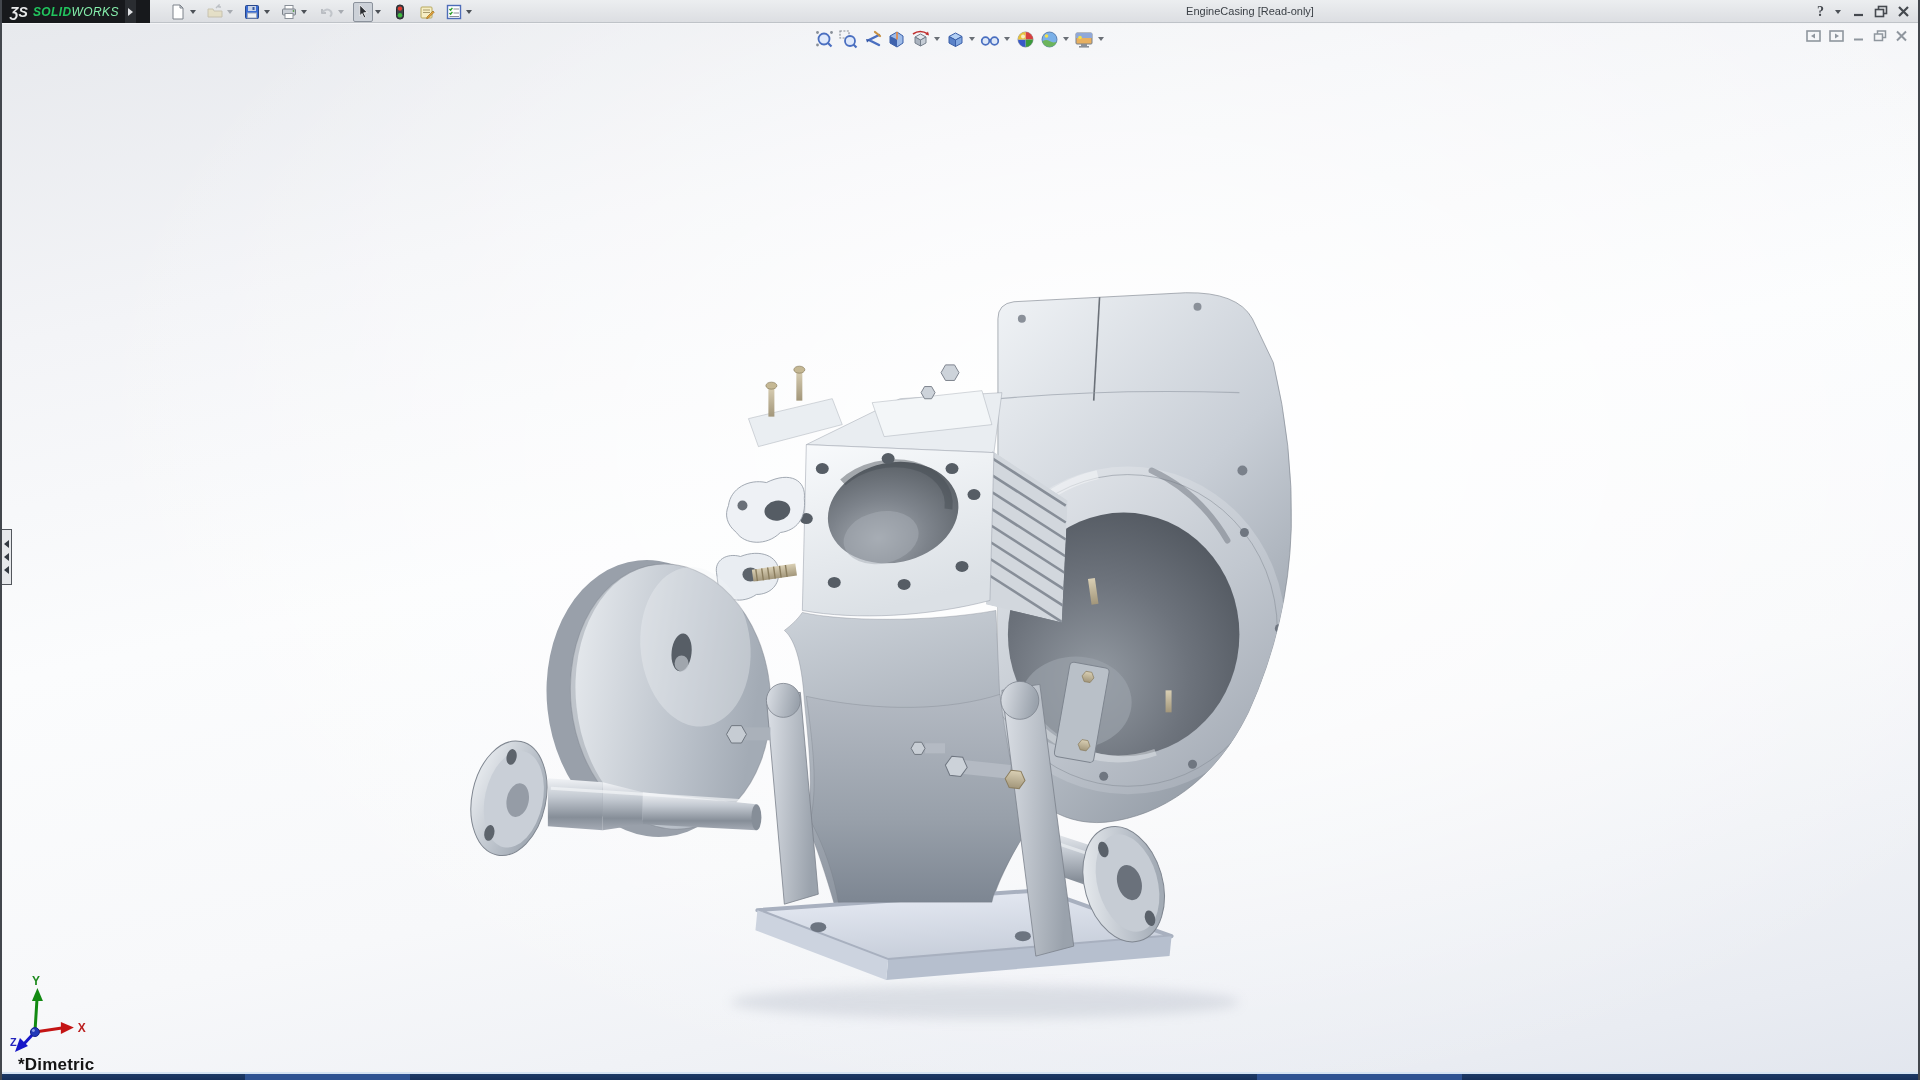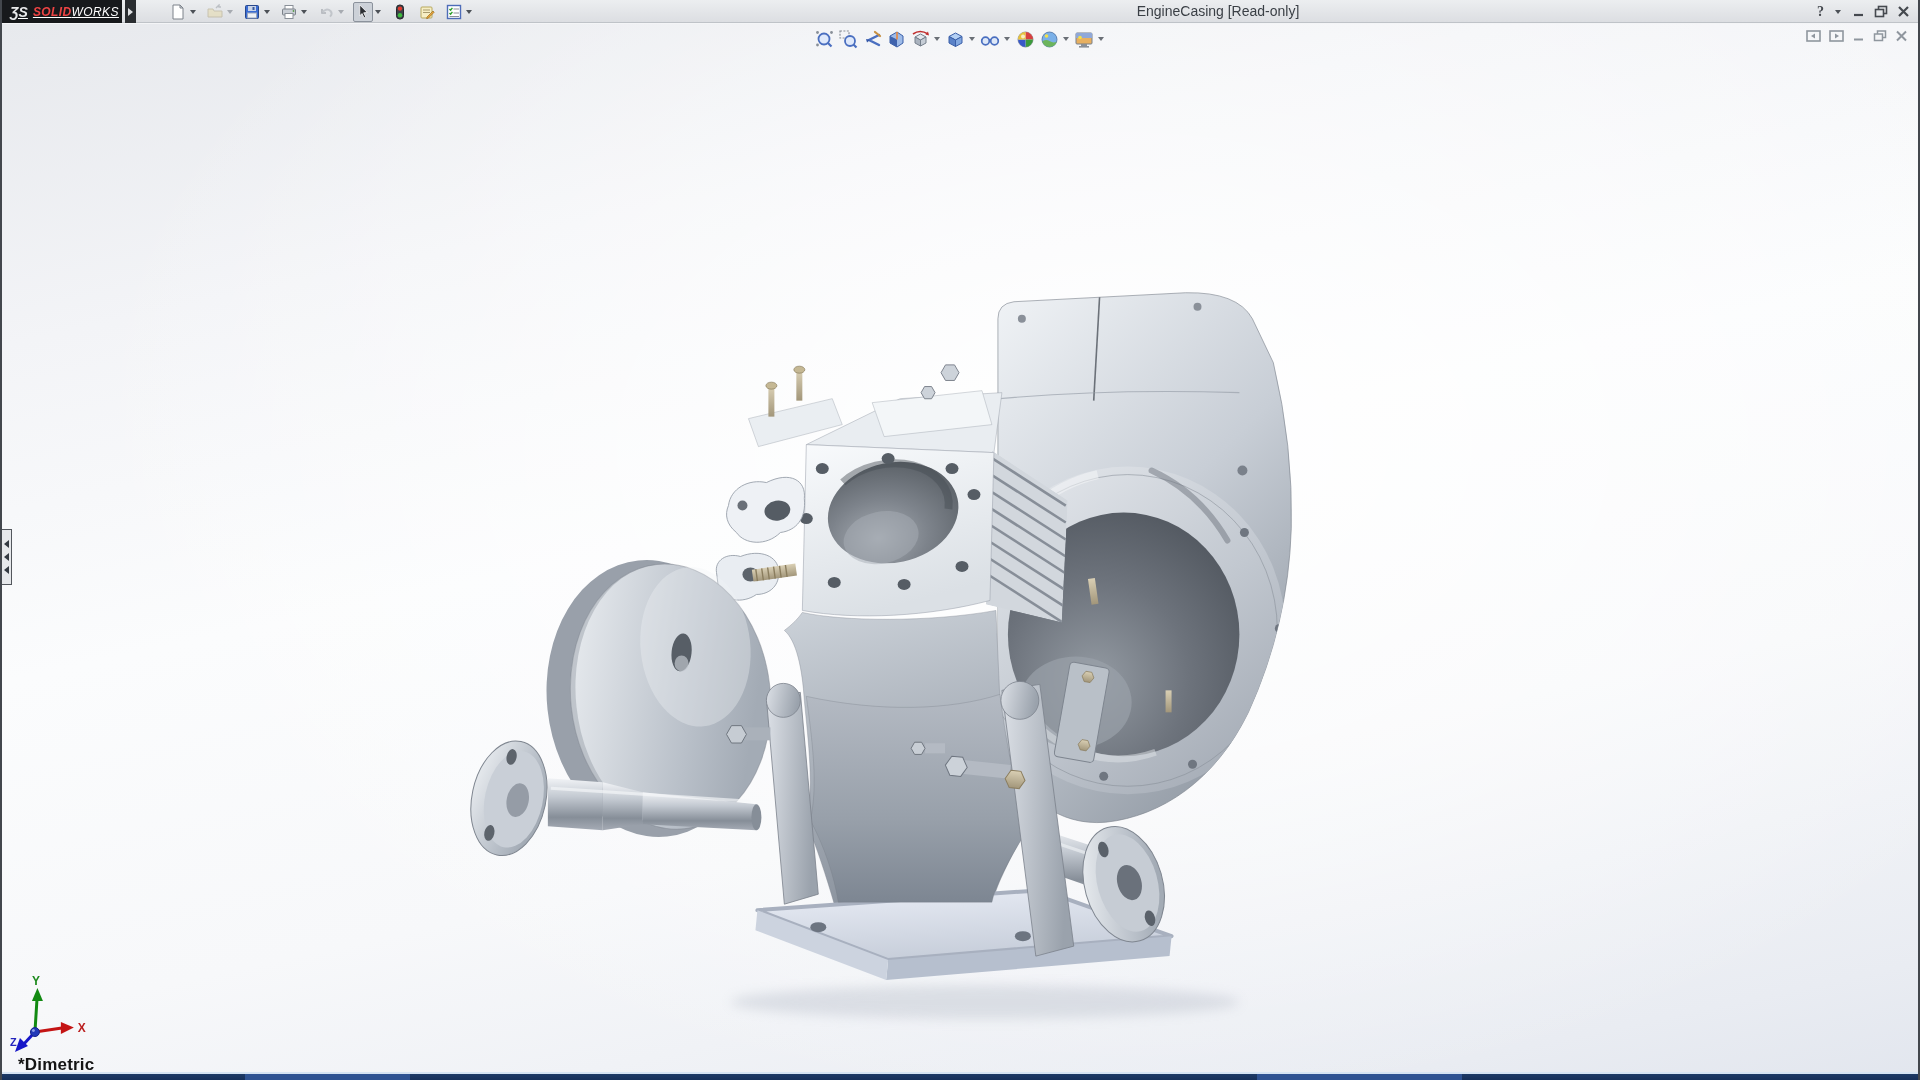--- a/index.html
+++ b/index.html
@@ -5,40 +5,40 @@
   * { margin:0; padding:0; box-sizing:border-box; }
   html,body { width:1920px; height:1080px; overflow:hidden; background:#dfe2e6;
               font-family:"Liberation Sans", sans-serif; }
   .app { position:relative; width:1920px; height:1080px;
          border-left:2px solid #43474d; border-right:2px solid #43474d; background:#f4f5f7; }
 
   
   .titlebar { position:absolute; top:0; left:0; right:0; height:23px;
               background:linear-gradient(to bottom,#eceef0,#dcdee2);
               border-bottom:1px solid #bfc3c8; }
-  .logo { position:absolute; left:0; top:0; width:120px; height:23px; background:#17191c;
-          color:#fff; display:flex; align-items:center; padding-left:8px; white-space:nowrap;text-decoration:underline; }
+  .logo { position:absolute; left:0; top:0; width:148px; height:23px; background:#17191c;
+          color:#fff; display:flex; align-items:center; padding-left:8px; white-space:nowrap; }
   .logo .mark { font-style:italic; font-weight:bold; font-size:14px; margin-right:5px; color:#e8e9ea; }
-  .logo .solid { font-weight:bold; font-style:italic; font-size:12px; letter-spacing:.4px; color:#ef4444; }
-  .logo .works { font-style:italic; font-size:12px; letter-spacing:.4px; color:#ffffff; }
+  .logo .solid { font-weight:bold; font-style:italic; font-size:12px; letter-spacing:.4px; color:#22c55e; }
+  .logo .works { font-style:italic; font-size:12px; letter-spacing:.4px; color:#86efac; }
   .menu-arrow { position:absolute; left:123px; top:0; width:11px; height:23px; background:#2a2d31;
                 display:flex; align-items:center; justify-content:center; cursor:pointer; }
   .menu-arrow i { width:0; height:0; border-top:4px solid transparent; border-bottom:4px solid transparent;
                   border-left:5px solid #dfe1e4; }
   .main-toolbar { position:absolute; left:166px; top:0; height:23px; display:flex; align-items:center; }
   .tgroup { display:flex; align-items:center; margin-right:7px; }
   .tbtn { width:20px; height:20px; display:flex; align-items:center; justify-content:center; cursor:pointer; }
   .tbtn.pressed { background:#ccd1d8; border:1px solid #8b929c; border-radius:2px; }
   .tbtn.disabled { opacity:.45; }
   .dd { width:10px; height:20px; display:flex; align-items:center; justify-content:center; cursor:pointer; }
   .dd i { width:0; height:0; border-left:3.5px solid transparent; border-right:3.5px solid transparent;
           border-top:4px solid #4c5157; }
   .dd.disabled i { border-top-color:#a7abb1; }
-  .wtitle { position:absolute; left:1216px; top:0; transform:translateX(-50%); height:30px;
-            line-height:23px; font-size:14px; color:#3a3f45; white-space:nowrap; }
+  .wtitle { position:absolute; left:1248px; top:0; transform:translateX(-50%); height:30px;
+            line-height:23px; font-size:11px; color:#3a3f45; white-space:nowrap; }
   .win-controls { position:absolute; right:8px; top:0; height:23px; display:flex; align-items:center; gap:9px; }
   .wc { display:flex; align-items:center; justify-content:center; height:23px; cursor:pointer; color:#45494f; }
   .wc .q { font-size:14px; font-weight:bold; font-family:"Liberation Serif",serif; }
 
   
   .viewport { position:absolute; top:24px; left:0; right:0; bottom:0;
     background:
       radial-gradient(ellipse 1500px 950px at 58% 40%, rgba(255,255,255,.95) 0%, rgba(255,255,255,0) 70%),
       linear-gradient(168deg,#e7e9ed 0%, #f3f4f7 22%, #fbfcfd 45%, #f7f8fa 68%, #e9ecf2 92%, #e2e6ee 100%); }
   .model-svg { position:absolute; inset:0; width:100%; height:100%; }

